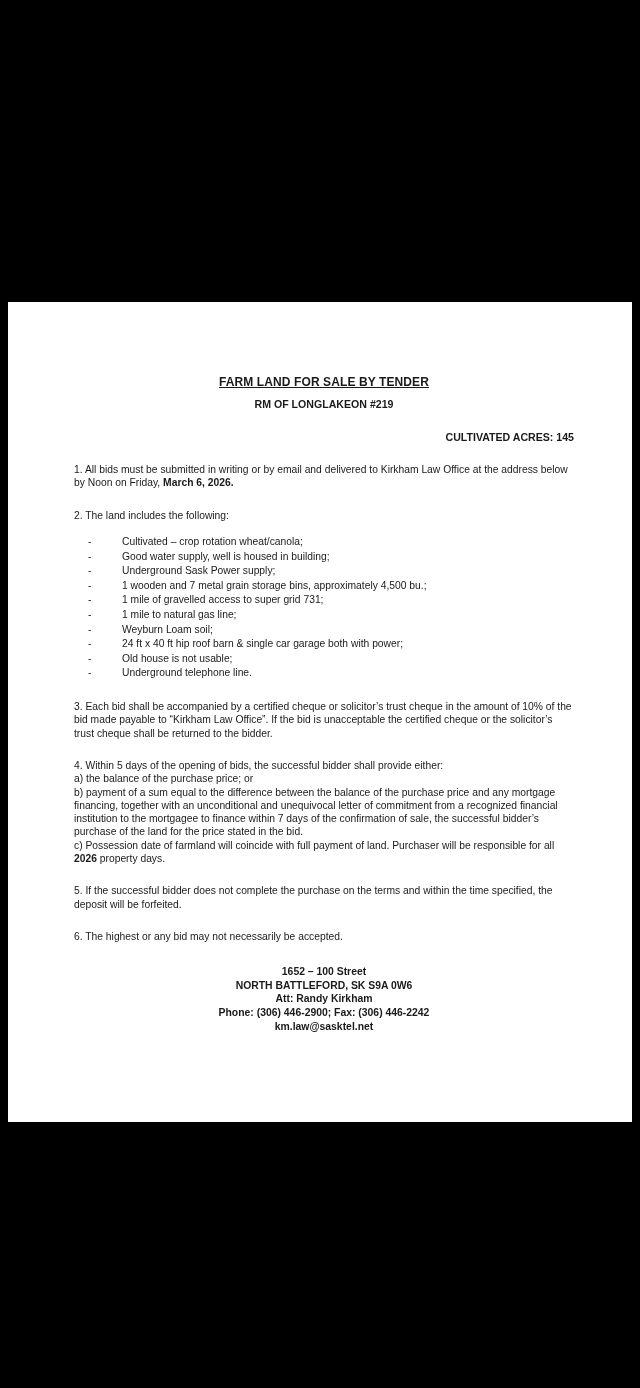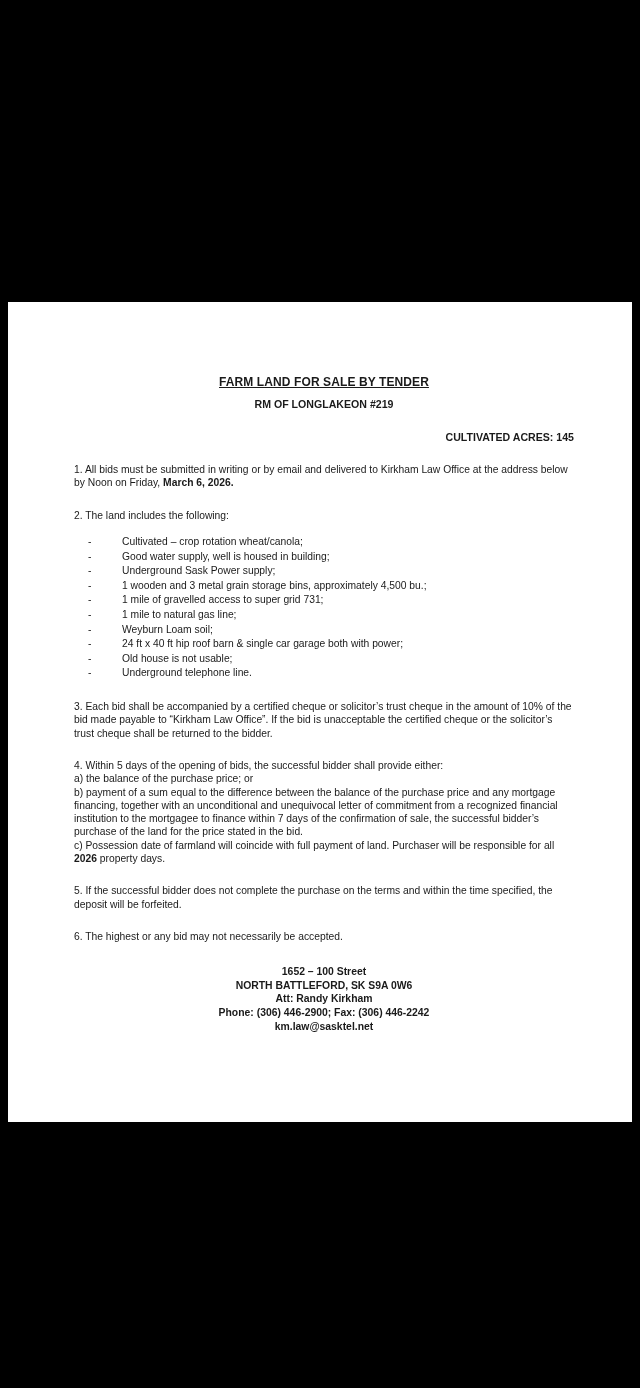--- a/index.html
+++ b/index.html
@@ -105,21 +105,21 @@
     <div class="acres">CULTIVATED ACRES: 145</div>
 
     <p class="para"><span>1. All bids must be submitted in writing or by email and delivered to Kirkham Law Office at the address below by Noon on Friday, </span><b>March 6, 2026.</b></p>
 
     <p class="para">2. The land includes the following:</p>
 
     <ul class="list">
       <li><span class="dash">-</span><span>Cultivated – crop rotation wheat/canola;</span></li>
       <li><span class="dash">-</span><span>Good water supply, well is housed in building;</span></li>
       <li><span class="dash">-</span><span>Underground Sask Power supply;</span></li>
-      <li><span class="dash">-</span><span>1 wooden and 3 metal grain storage bins, approximately 4,500 bu.;</span></li>
+      <li><span class="dash">-</span><span>1 wooden and 7 metal grain storage bins, approximately 4,500 bu.;</span></li>
       <li><span class="dash">-</span><span>1 mile of gravelled access to super grid 731;</span></li>
       <li><span class="dash">-</span><span>1 mile to natural gas line;</span></li>
       <li><span class="dash">-</span><span>Weyburn Loam soil;</span></li>
       <li><span class="dash">-</span><span>24 ft x 40 ft hip roof barn &amp; single car garage both with power;</span></li>
       <li><span class="dash">-</span><span>Old house is not usable;</span></li>
       <li><span class="dash">-</span><span>Underground telephone line.</span></li>
     </ul>
 
     <p class="para">3.  Each bid shall be accompanied by a certified cheque or solicitor’s trust cheque in the amount of 10% of the bid made payable to “Kirkham Law Office”. If the bid is unacceptable the certified cheque or the solicitor’s trust cheque shall be returned to the bidder.</p>
 

